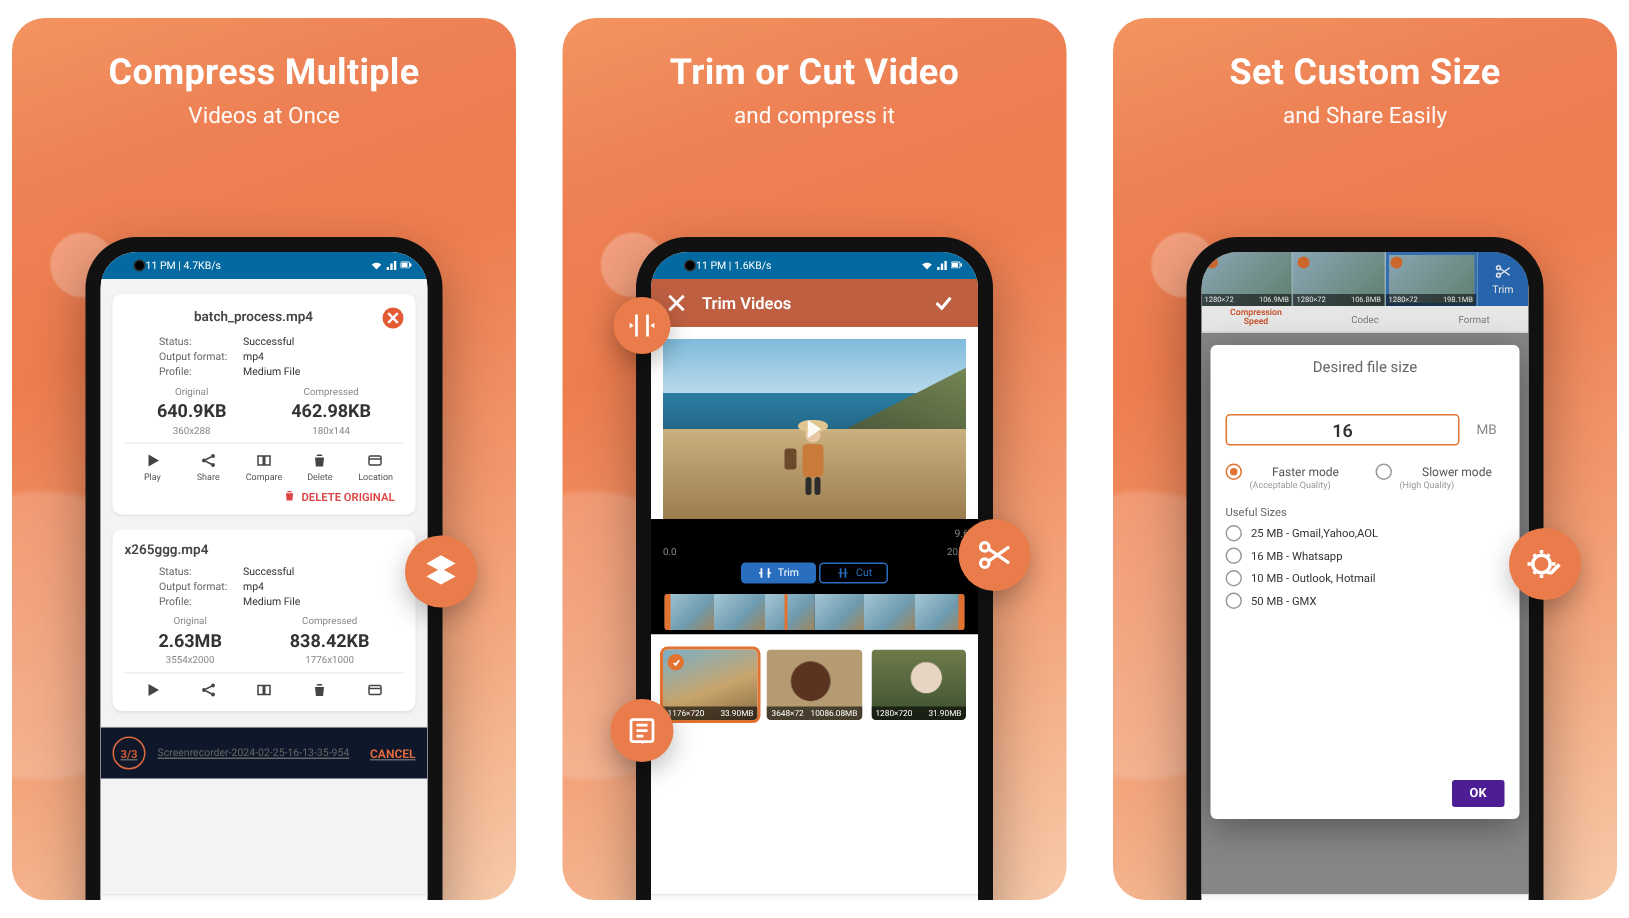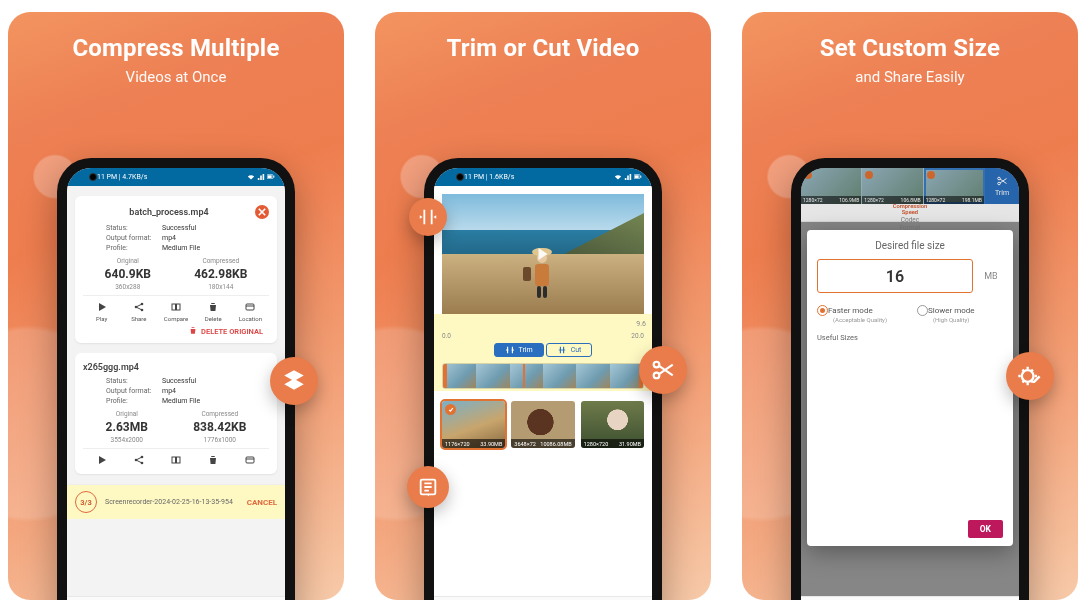--- a/index.html
+++ b/index.html
@@ -147,21 +147,21 @@
 
   .delete-original {
     text-align: right; color: #d44; font-size: 7.5px; font-weight: 600;
     padding: 4px 6px 0 0;
     display:flex; align-items:center; justify-content:flex-end; gap:4px;
   }
 
   .footer-line {
     display:flex; align-items:center; padding: 6px 8px;
     font-size: 7px; color:#666;
-    background:#fef9c3; border-top:1px solid #eee;
+    background:#0f172a; border-top:1px solid #eee;text-decoration:underline;
   }
   .footer-line .badge {
     width:22px; height:22px; border:1.6px solid #e06a3e; border-radius:50%;
     display:flex; align-items:center; justify-content:center;
     font-size:7.5px; color:#d05a2e; font-weight:700; margin-right:8px;
   }
   .footer-line .cancel { margin-left:auto; color:#e06a3e; font-weight:700; font-size:8px; }
 
   
   .navbar {
@@ -214,21 +214,21 @@
     border-top:6px solid transparent; border-bottom:6px solid transparent;
   }
   .hero-dur {
     position:absolute; right:6px; bottom:-14px;
     font-size:7px; color:#888;
   }
   .herowrap { padding: 8px 8px 0 8px; background:#fff; }
 
   .timeline {
     padding: 6px 8px 2px;
-    background:#fef9c3;
+    background:#000000;
   }
   .tlabels { display:flex; justify-content:space-between; font-size:6.5px; color:#888; margin-bottom:3px; }
   .seg {
     display:flex; gap:2px; justify-content:center; margin-bottom:6px;
   }
   .segbtn {
     font-size:7px; padding:2px 10px;
     border:1px solid #2a6fbf; color:#2a6fbf;
     border-radius:3px;
     display:flex; align-items:center; gap:4px;
@@ -300,59 +300,59 @@
     background:rgba(0,0,0,.55); padding:1px 2px; display:flex; justify-content:space-between;
   }
   .trimbtn {
     width:34px; height:36px; background:#2a6fbf; color:#fff;
     display:flex; flex-direction:column; align-items:center; justify-content:center;
     font-size:7px; gap:2px;
   }
   .tabrow {
     position:absolute; top:36px; left:0; right:0;
     display:flex; background:#fff; font-size:6.5px; color:#888;
-    border-bottom:1px solid #eee; height:18px; align-items:center;flex-direction:column;
+    border-bottom:1px solid #eee; height:18px; align-items:center;
   }
   .tabrow span { flex:1; text-align:center; }
   .tabrow span.active { color:#d95a2e; font-weight:600; }
 
   .modal {
     position:absolute; left:6px; right:6px; top:62px; bottom:50px;
     background:#fff; border-radius:4px;
     box-shadow: 0 6px 24px rgba(0,0,0,.35);
     padding:10px;
   }
-  .modal-title { text-align:center; font-size:10px; color:#666; margin-bottom:8px; }
+  .modal-title { text-align:center; font-size:10px; color:#666; margin-bottom:25px; }
   .size-input {
     display:flex; align-items:center; gap:6px; margin-bottom:12px;
   }
   .size-input .box {
-    flex:1; border:1.5px solid #e27232; border-radius:3px; height:34px;
+    flex:1; border:1.5px solid #e27232; border-radius:3px; height:21px;
     display:flex; align-items:center; justify-content:center;
-    font-size:16px; font-weight:600; color:#333;
+    font-size:12px; font-weight:600; color:#333;
   }
   .size-input .unit { font-size:9px; color:#888; width:24px; text-align:center; }
 
   .modes { display:flex; gap:14px; margin-bottom:10px; }
   .mode { flex:1; font-size:7px; color:#555; }
-  .mode .top { display:flex; align-items:center; gap:0; font-size:8px; }
+  .mode .top { display:flex; align-items:center; gap:20px; font-size:8px; }
   .mode .hint { font-size:6px; color:#999; margin-left:16px; }
   .radio {
     width:11px; height:11px; border-radius:50%;
     border:1.5px solid #999; display:inline-flex; align-items:center; justify-content:center;
   }
   .radio.sel { border-color:#e27232; }
   .radio.sel::after { content:""; width:5px; height:5px; border-radius:50%; background:#e27232; }
 
   .useful { font-size:7.5px; color:#666; margin:4px 0 2px; }
   .optlist .opt { display:flex; align-items:center; gap:6px; font-size:7.5px; color:#333; margin:4px 0; }
 
   .okbtn {
     position:absolute; right:10px; bottom:8px;
-    background:#be185d; color:#fff; font-size:8.5px; font-weight:700;
+    background:#4c1d95; color:#fff; font-size:8.5px; font-weight:700;
     padding:4px 12px; border-radius:2px;
   }
 
   .compress-bar {
     position:absolute; left:6px; right:6px; bottom:16px; height:24px;
     display:flex; justify-content:flex-end;
   }
   .compress-bar .btn {
     background:#d95a2e; color:#fff; font-size:7.5px; font-weight:700;
     padding:4px 10px; border-radius:2px; align-self:center;
@@ -577,20 +577,21 @@
   <div class="floatbadge" style="right:26px; top:345px;">
     <svg width="26" height="26" viewBox="0 0 24 24">
         <path d="M12 2l9 5-9 5-9-5 9-5zm0 8l9 5-9 5-9-5 9-5z" fill="#fff"></path>
       </svg>
   </div>
 </div>
 
 <div class="panel">
   <div class="panel-title">
     <h1>Trim or Cut Video</h1>
+    <div class="sub">and compress it</div>
   </div>
 
   <div class="phone">
     <div class="screen">
 
       <div class="statusbar">
         <span class="camhole"></span>
         <span style="margin-left:20px">11 PM | 1.6KB/s</span>
         <span class="statusicons">
           <i>
@@ -606,20 +607,33 @@
           <i>
               <svg viewBox="0 0 12 8">
                 <rect x="0" y="1" width="9" height="6" rx="1" fill="none" stroke="currentColor"></rect>
                 <rect x="1" y="2" width="6" height="4" fill="currentColor"></rect>
                 <rect x="9.5" y="2.5" width="1.5" height="3" fill="currentColor"></rect>
               </svg>
             </i>
         </span>
       </div>
 
+      <div class="appbar">
+        <span class="close">
+          <svg width="12" height="12" viewBox="0 0 10 10">
+              <path d="M1 1l8 8M9 1l-8 8" stroke="#fff" stroke-width="1.6"></path>
+            </svg>
+        </span>
+        <span>Trim Videos</span>
+        <span class="check">
+          <svg width="14" height="14" viewBox="0 0 12 12">
+              <path d="M2 6l3 3 5-6" stroke="#fff" stroke-width="1.8" fill="none"></path>
+            </svg>
+        </span>
+      </div>
 
       <div class="content" style="background:#fff">
         <div class="herowrap" style="position:relative">
           <div class="hero">
             <div class="sky"></div>
               <div class="sea"></div>
               <div class="cliff"></div>
               <div class="ground"></div>
             <div class="hiker">
                 <div class="head">
@@ -792,20 +806,38 @@
             </div>
             <div class="mode">
               <div class="top">
                   <span class="radio"></span>
                   <span>Slower mode</span>
                 </div>
               <div class="hint">(High Quality)</div>
             </div>
           </div>
           <div class="useful">Useful Sizes</div>
+          <div class="optlist">
+            <div class="opt">
+                <span class="radio"></span>
+                <span>25 MB - Gmail,Yahoo,AOL</span>
+              </div>
+            <div class="opt">
+                <span class="radio"></span>
+                <span>16 MB - Whatsapp</span>
+              </div>
+            <div class="opt">
+                <span class="radio"></span>
+                <span>10 MB - Outlook, Hotmail</span>
+              </div>
+            <div class="opt">
+                <span class="radio"></span>
+                <span>50 MB - GMX</span>
+              </div>
+          </div>
           <div class="okbtn">OK</div>
         </div>
       </div>
 
       <div class="navbar">
         
         
         
       </div>
     </div>

